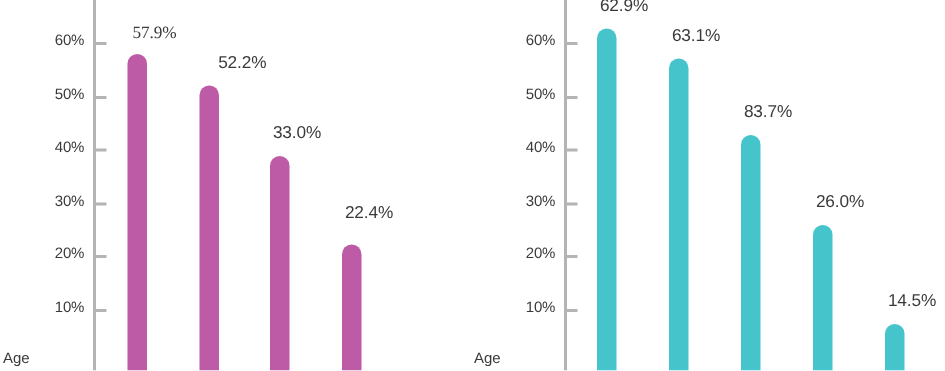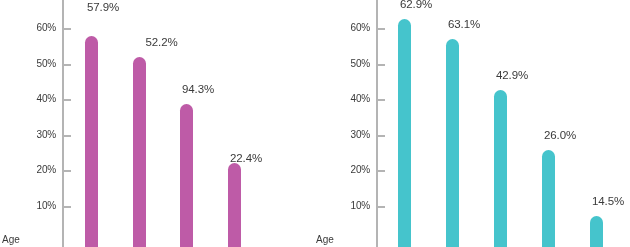--- a/index.html
+++ b/index.html
@@ -84,27 +84,27 @@
       <div class="y-tick" style="left: 64px; top: 134.8px; background: rgb(180, 180, 180);"></div>
       <div class="y-tick-label" style="left: 20px; width: 36px; top: 128.8px; color: rgb(58, 58, 58);">30%</div>
       <div class="y-tick" style="left: 64px; top: 99.2px; background: rgb(180, 180, 180);"></div>
       <div class="y-tick-label" style="left: 20px; width: 36px; top: 93.2px; color: rgb(58, 58, 58);">40%</div>
       <div class="y-tick" style="left: 64px; top: 63.6px; background: rgb(180, 180, 180);"></div>
       <div class="y-tick-label" style="left: 20px; width: 36px; top: 57.6px; color: rgb(58, 58, 58);">50%</div>
       <div class="y-tick" style="left: 64px; top: 28px; background: rgb(180, 180, 180);"></div>
       <div class="y-tick-label" style="left: 20px; width: 36px; top: 22px; color: rgb(58, 58, 58);">60%</div>
       <div class="axis-title" style="left: 2px; top: 234px; color: rgb(58, 58, 58);">Age</div>
       <div class="bar" style="left: 84.5px; top: 36.476px; height: 210.524px; background: rgb(190, 91, 167);"></div>
-      <div class="bar-label" style="left: 103px; top: 1px; color: rgb(58, 58, 58);">57.9%</div>
+      <div class="bar-label" style="left: 103px; top: 16px; color: rgb(58, 58, 58); font-family: Liberation Serif, serif;">57.9%</div>
       <div class="bar" style="left: 132.5px; top: 56.768px; height: 190.232px; background: rgb(190, 91, 167);"></div>
       <div class="bar-label" style="left: 151px; top: 35.768px; color: rgb(58, 58, 58); padding-left: 21px;">52.2%</div>
       <div class="bar" style="left: 179.5px; top: 103.76px; height: 143.24px; background: rgb(190, 91, 167);"></div>
-      <div class="bar-label" style="left: 198px; top: 82.76px; color: rgb(58, 58, 58);">94.3%</div>
+      <div class="bar-label" style="left: 198px; top: 82.76px; color: rgb(58, 58, 58);">33.0%</div>
       <div class="bar" style="left: 227.5px; top: 162.856px; height: 84.144px; background: rgb(190, 91, 167);"></div>
-      <div class="bar-label" style="left: 246px; top: 152px; color: rgb(58, 58, 58);">22.4%</div>
+      <div class="bar-label" style="left: 246px; top: 136px; color: rgb(58, 58, 58);">22.4%</div>
     </div>
   <div class="chart-panel" id="panel-right">
       <div class="y-axis-line" style="left: 61px; top: 0px; height: 247px; background: rgb(180, 180, 180);"></div>
       <div class="y-tick" style="left: 63px; top: 206px; background: rgb(180, 180, 180);"></div>
       <div class="y-tick-label" style="left: 19px; width: 36px; top: 200px; color: rgb(58, 58, 58);">10%</div>
       <div class="y-tick" style="left: 63px; top: 170.4px; background: rgb(180, 180, 180);"></div>
       <div class="y-tick-label" style="left: 19px; width: 36px; top: 164.4px; color: rgb(58, 58, 58);">20%</div>
       <div class="y-tick" style="left: 63px; top: 134.8px; background: rgb(180, 180, 180);"></div>
       <div class="y-tick-label" style="left: 19px; width: 36px; top: 128.8px; color: rgb(58, 58, 58);">30%</div>
       <div class="y-tick" style="left: 63px; top: 99.2px; background: rgb(180, 180, 180);"></div>
@@ -112,20 +112,20 @@
       <div class="y-tick" style="left: 63px; top: 63.6px; background: rgb(180, 180, 180);"></div>
       <div class="y-tick-label" style="left: 19px; width: 36px; top: 57.6px; color: rgb(58, 58, 58);">50%</div>
       <div class="y-tick" style="left: 63px; top: 28px; background: rgb(180, 180, 180);"></div>
       <div class="y-tick-label" style="left: 19px; width: 36px; top: 22px; color: rgb(58, 58, 58);">60%</div>
       <div class="axis-title" style="left: 1px; top: 234px; color: rgb(58, 58, 58);">Age</div>
       <div class="bar" style="left: 82.5px; top: 18.676px; height: 228.324px; background: rgb(69, 196, 204);"></div>
       <div class="bar-label" style="left: 101px; top: -2.324px; color: rgb(58, 58, 58);">62.9%</div>
       <div class="bar" style="left: 130.5px; top: 38.968px; height: 208.032px; background: rgb(69, 196, 204);"></div>
       <div class="bar-label" style="left: 149px; top: 17.968px; color: rgb(58, 58, 58);">63.1%</div>
       <div class="bar" style="left: 178.5px; top: 89.876px; height: 157.124px; background: rgb(69, 196, 204);"></div>
-      <div class="bar-label" style="left: 197px; top: 68.876px; color: rgb(58, 58, 58);">42.9%</div>
+      <div class="bar-label" style="left: 197px; top: 68.876px; color: rgb(58, 58, 58);">83.7%</div>
       <div class="bar" style="left: 226.5px; top: 150.04px; height: 96.96px; background: rgb(69, 196, 204);"></div>
       <div class="bar-label" style="left: 245px; top: 129.04px; color: rgb(58, 58, 58);">26.0%</div>
       <div class="bar" style="left: 274.5px; top: 215.9px; height: 31.1px; background: rgb(69, 196, 204);"></div>
       <div class="bar-label" style="left: 293px; top: 194.9px; color: rgb(58, 58, 58);">14.5%</div>
     </div>
 
 </div>
 
 </body></html>

